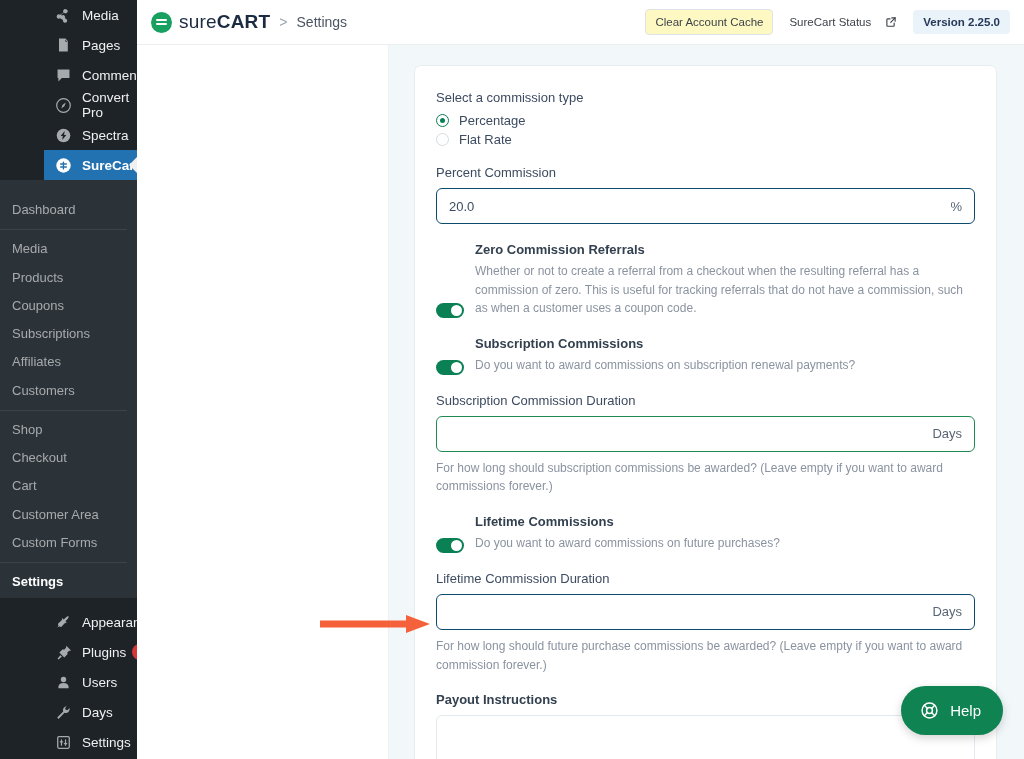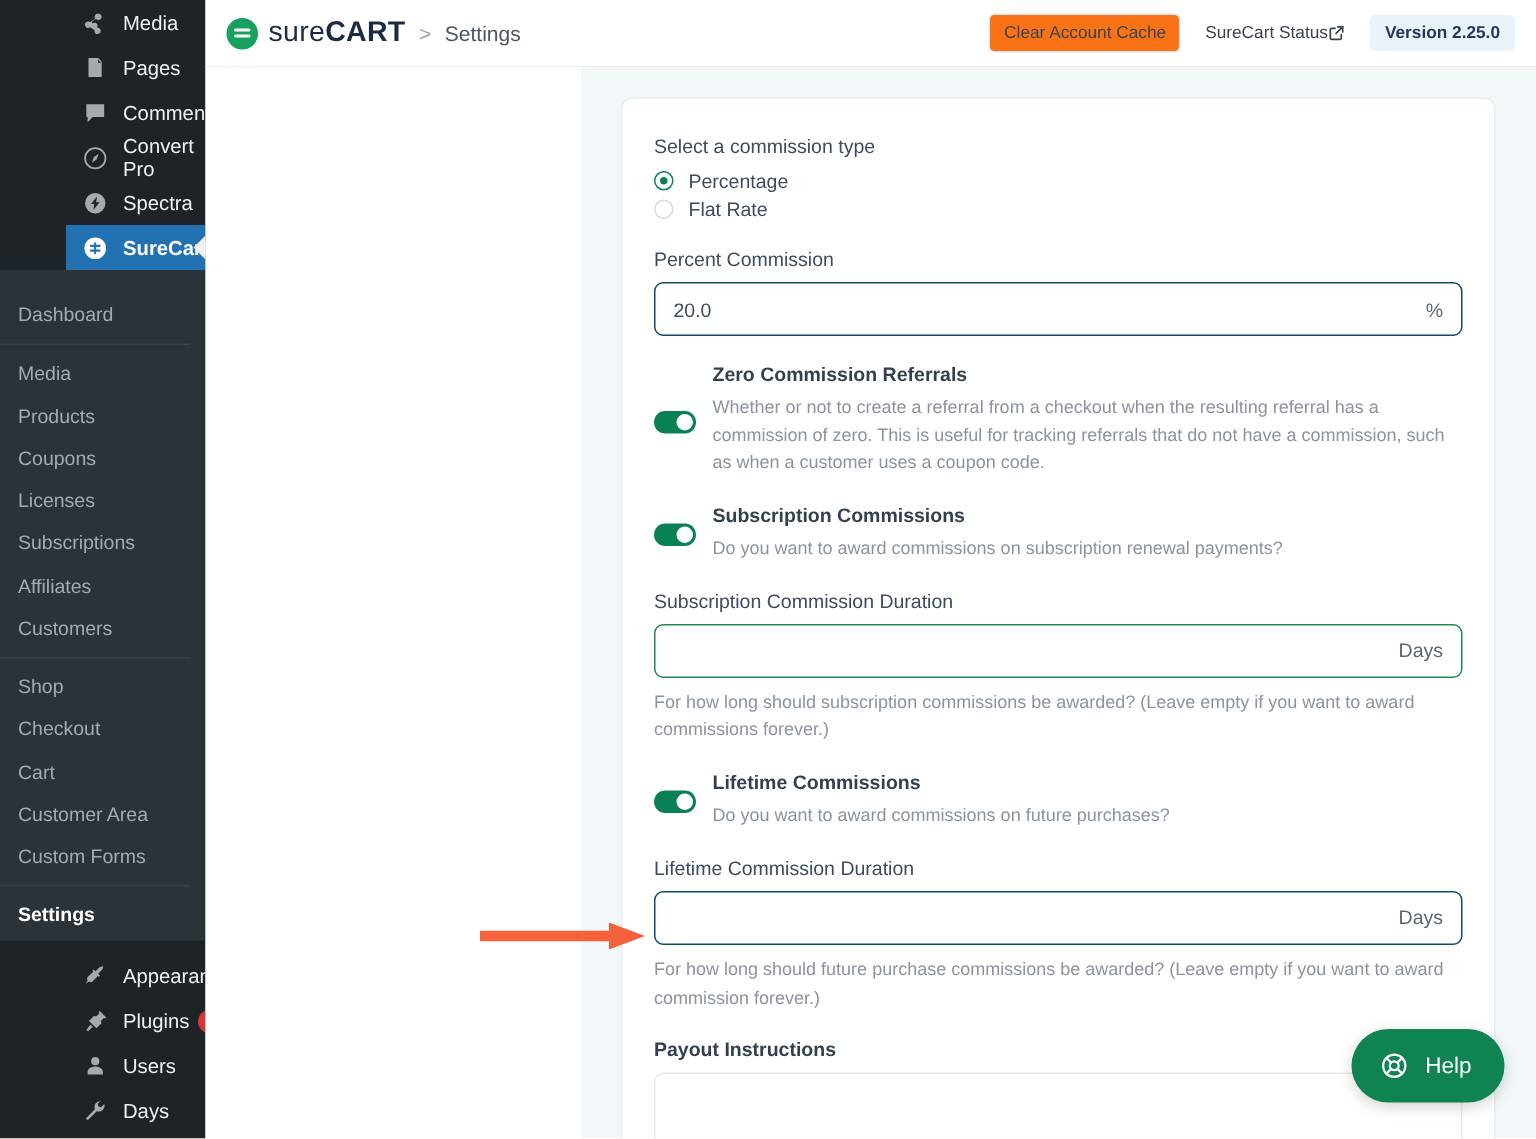--- a/index.html
+++ b/index.html
@@ -101,30 +101,30 @@
     font-size: 19px; letter-spacing: .2px;
     color: #1a2b42;
   }
   .brand-word .lt { font-weight: 400; }
   .brand-word .hv { font-weight: 800; }
   .crumb-sep { color: #9aa5b1; font-size: 14px; margin: 0 9px 0 9px; }
   .crumb-cur { color: #4b5563; font-size: 14px; }
   .hdr-right { margin-left: auto; display: flex; align-items: center; gap: 16px; }
   .btn-ghost {
     border: 1px solid #dfe3e8;
-    background: #f97316;
+    background: #fef9c3;
     border-radius: 4px;
     font-size: 11.5px;
     color: #3c434a;
     padding: 6px 9px;
     cursor: pointer;
     white-space: nowrap;
   }
   .link-status {
-    display: flex; align-items: center; gap: 0;
+    display: flex; align-items: center; gap: 14px;
     font-size: 11.5px; color: #3c434a; cursor: pointer;
     white-space: nowrap;
   }
   .ext-icon { width: 12px; height: 12px; display:block; }
   .version-badge {
     background: #eaf3f9;
     color: #253858;
     font-size: 11.5px;
     font-weight: 700;
     border-radius: 4px;
@@ -196,21 +196,21 @@
   .input-wrap input {
     border: 0; outline: none;
     font-size: 13px; color: #3d4b60;
     font-family: inherit;
     flex: 1 1 auto;
     background: transparent;
     min-width: 0;
   }
   .suffix { font-size: 13px; color: #5a6675; padding-left: 8px; }
 
-  .toggle-row { display: flex; align-items: center; gap: 11px; margin-top: 18px; }
+  .toggle-row { display: flex; align-items: flex-end; gap: 11px; margin-top: 18px; }
   .toggle {
     width: 28px; height: 15px; border-radius: 9px;
     background: #0a8055;
     position: relative;
     flex: 0 0 28px;
     margin-top: 2px;
     cursor: pointer;
   }
   .toggle .knob {
     position: absolute; right: 2px; top: 2px;
@@ -324,21 +324,20 @@
     </span>
     <span>SureCart</span>
   </div>
 
   <div class="wp-sub-wrap">
     <span class="wp-sub">Dashboard</span>
     <div class="wp-sub-sep"></div>
     <span class="wp-sub">Media</span>
     <span class="wp-sub">Products</span>
     <span class="wp-sub">Coupons</span>
-    <span class="wp-sub">Licenses</span>
     <span class="wp-sub">Subscriptions</span>
     <span class="wp-sub">Affiliates</span>
     <span class="wp-sub">Customers</span>
     <div class="wp-sub-sep"></div>
     <span class="wp-sub">Shop</span>
     <span class="wp-sub">Checkout</span>
     <span class="wp-sub">Cart</span>
     <span class="wp-sub">Customer Area</span>
     <span class="wp-sub">Custom Forms</span>
     <div class="wp-sub-sep"></div>

